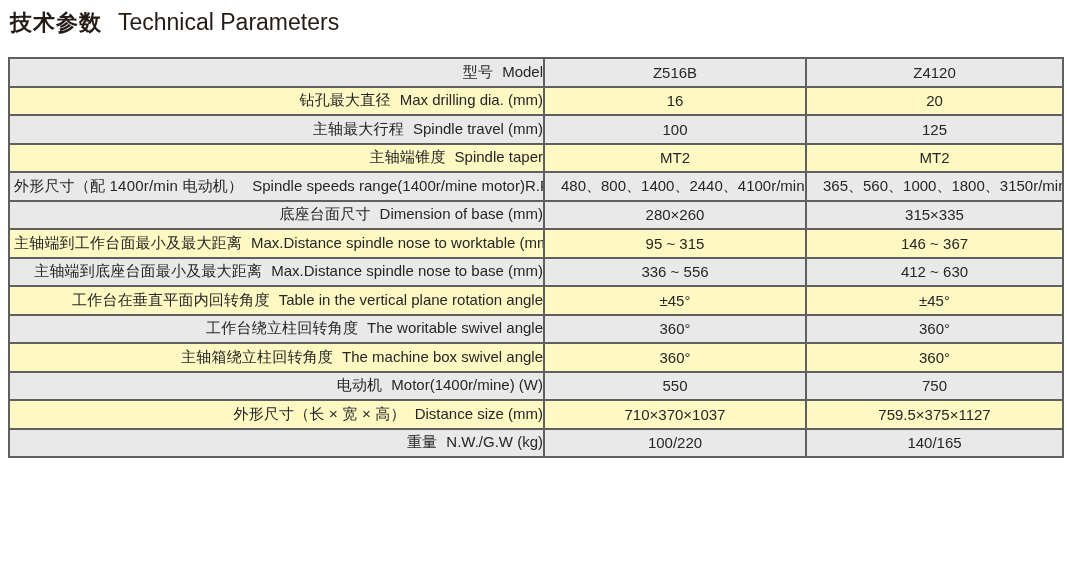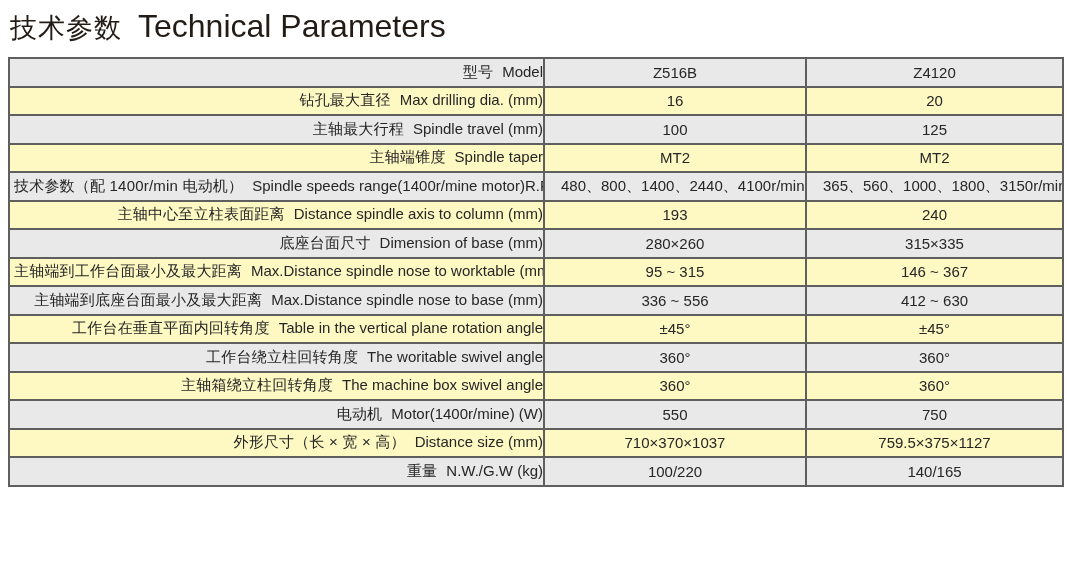--- a/index.html
+++ b/index.html
@@ -13,27 +13,27 @@
   .page { position: relative; width: 1067px; height: 584px; }
 
   .title-bar {
     position: absolute;
     left: 10px; top: 8px;
     display: flex;
     align-items: baseline;
     white-space: nowrap;
   }
   .title-zh {
-    font-size: 27px;
-    font-weight: normal;
+    font-size: 22px;
+    font-weight: bold;
     color: #231b16;
     letter-spacing: 1px;
   }
   .title-en {
-    font-size: 32px;
+    font-size: 23px;
     font-weight: normal;
     color: #231b16;
     margin-left: 16px;
   }
 
   table.params-table {
     position: absolute;
     left: 8px; top: 57px;
     width: 1054px;
     border-collapse: collapse;
@@ -95,28 +95,23 @@
           <td class="label-cell"><span class="zh">主轴最大行程</span><span class="en">Spindle travel (mm)</span></td>
           <td class="value-cell">100</td>
           <td class="value-cell">125</td>
         </tr>
         <tr class="plain">
           <td class="label-cell"><span class="zh">主轴端锥度</span><span class="en">Spindle taper</span></td>
           <td class="value-cell">MT2</td>
           <td class="value-cell">MT2</td>
         </tr>
         <tr class="shaded">
-          <td class="label-cell"><span class="zh">技术参数（配 1400r/min 电动机）</span><span class="en">Spindle speeds range(1400r/mine motor)R.P.M.</span></td>
+          <td class="label-cell"><span class="zh">外形尺寸（配 1400r/min 电动机）</span><span class="en">Spindle speeds range(1400r/mine motor)R.P.M.</span></td>
           <td class="value-cell">480、800、1400、2440、4100r/min</td>
           <td class="value-cell">365、560、1000、1800、3150r/min</td>
-        </tr>
-        <tr class="plain">
-          <td class="label-cell"><span class="zh">主轴中心至立柱表面距离</span><span class="en">Distance spindle axis to column (mm)</span></td>
-          <td class="value-cell">193</td>
-          <td class="value-cell">240</td>
         </tr>
         <tr class="shaded">
           <td class="label-cell"><span class="zh">底座台面尺寸</span><span class="en">Dimension of base (mm)</span></td>
           <td class="value-cell">280×260</td>
           <td class="value-cell">315×335</td>
         </tr>
         <tr class="plain">
           <td class="label-cell"><span class="zh">主轴端到工作台面最小及最大距离</span><span class="en">Max.Distance spindle nose to worktable (mm)</span></td>
           <td class="value-cell">95 ~ 315</td>
           <td class="value-cell">146 ~ 367</td>

